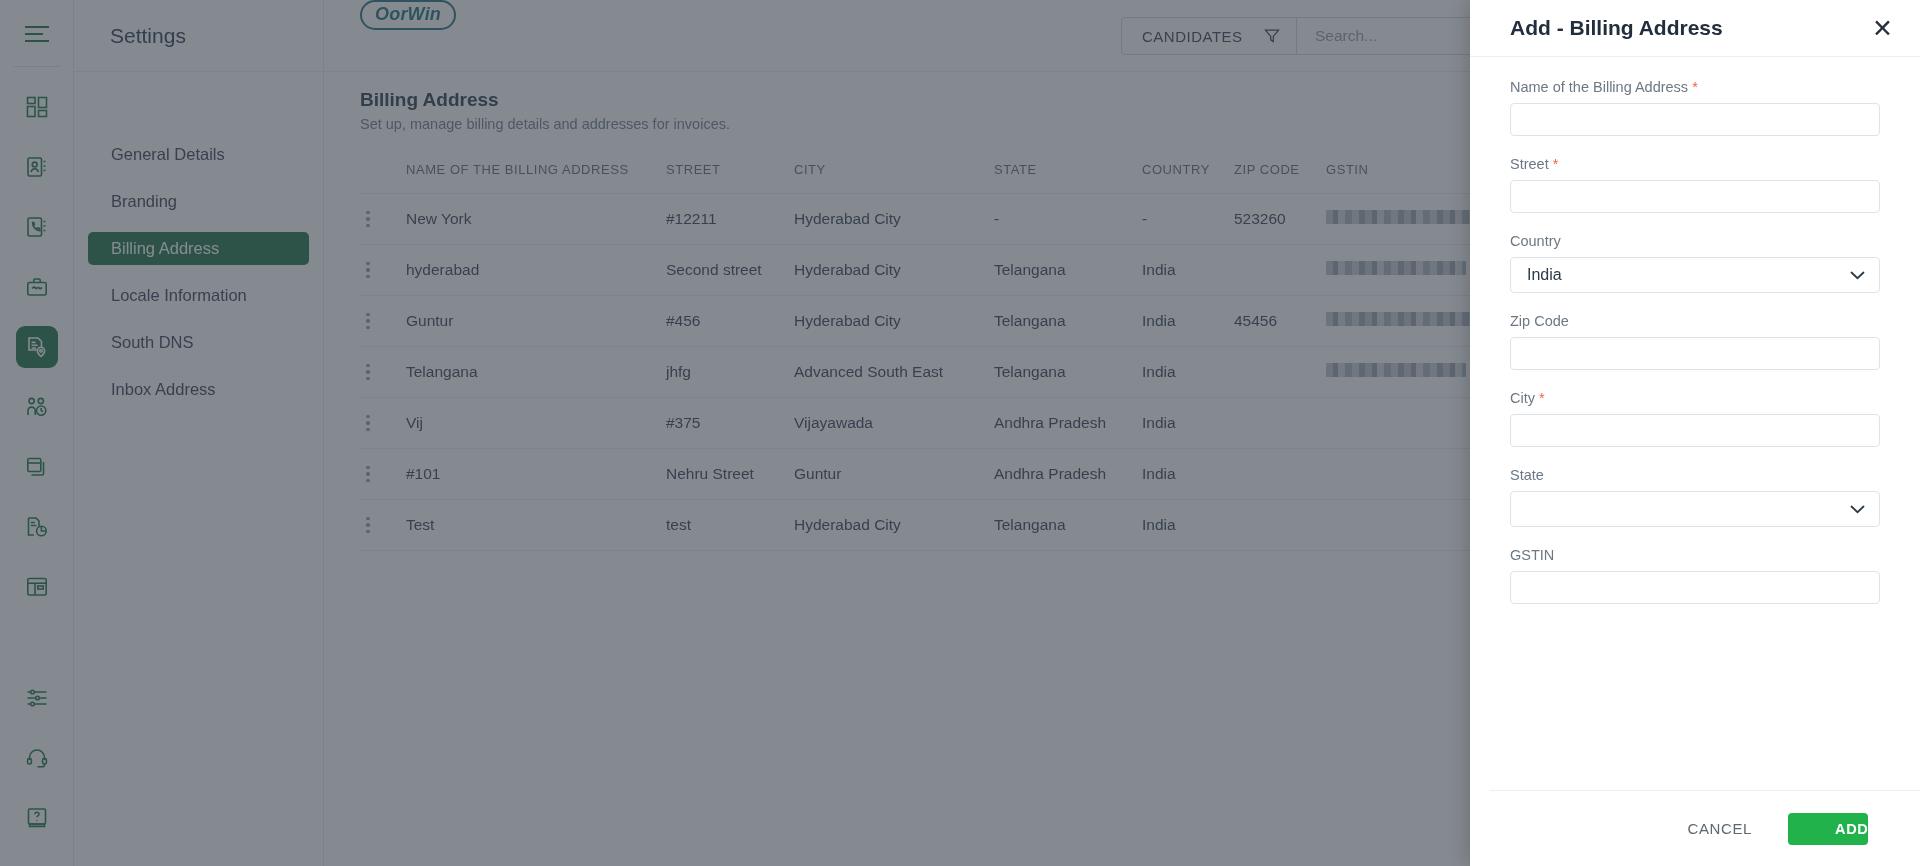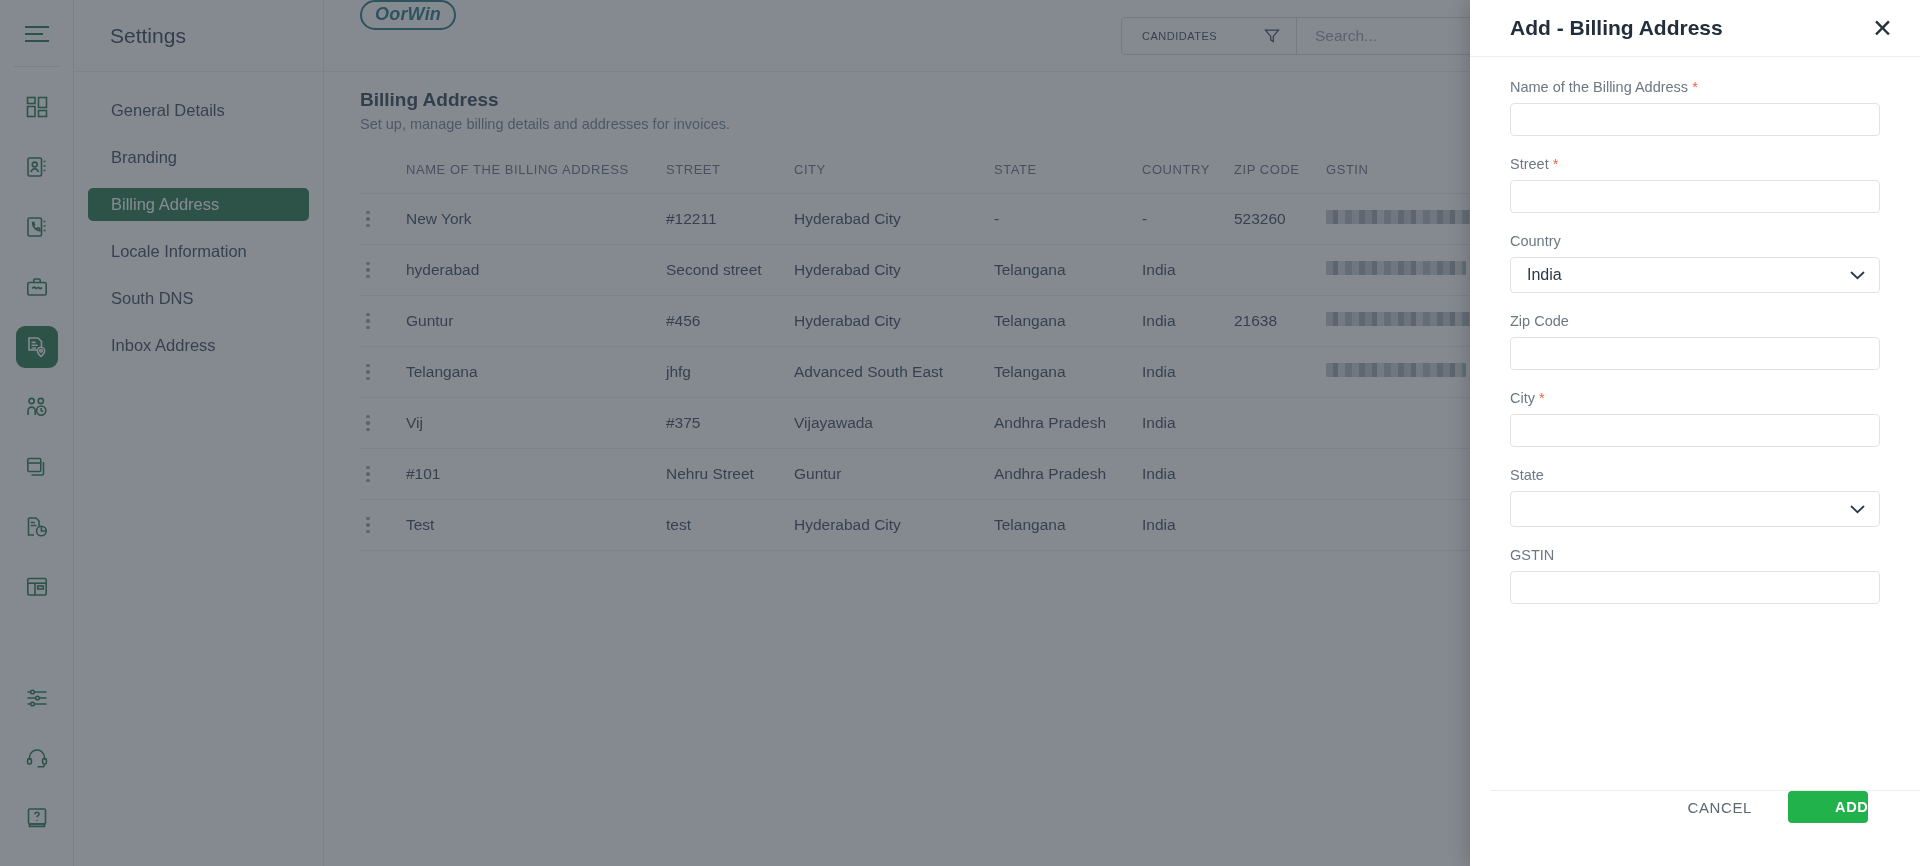--- a/index.html
+++ b/index.html
@@ -41,21 +41,21 @@
   }
   .rail-btn.active { background: #2e7d52; }
   .rail-spacer { flex: 1 1 auto; }
   .rail-bottom { display: flex; flex-direction: column; align-items: center; padding-bottom: 18px; }
 
   
   .settings-pane {
     width: 250px; flex: 0 0 250px;
     background: #ffffff;
     border-right: 1px solid #e8eaed;
-    display: flex; flex-direction: column;
+    display: flex; flex-direction: column; gap: 44px;
   }
   .settings-head {
     height: 72px; display: flex; align-items: center;
     padding-left: 36px;
     border-bottom: 1px solid #eceef0;
   }
   .settings-title { font-size: 21px; color: #3c4a5a; }
   .settings-list { padding-top: 22px; }
   .settings-item {
     height: 33px; margin: 0 14px 14px 14px;
@@ -83,21 +83,21 @@
     position: absolute; left: 797px; top: 17px;
     width: 580px; height: 38px;
     border: 1px solid #d4d9de; border-radius: 4px;
     display: flex; align-items: center; background: #fff;
   }
   .cat-select {
     width: 175px; height: 100%;
     display: flex; align-items: center; justify-content: space-between;
     padding: 0 16px 0 20px;
     border-right: 1px solid #d4d9de;
-    font-size: 11px; letter-spacing: .5px; color: #46525f;
+    font-size: 15px; letter-spacing: .5px; color: #46525f;
   }
   .search-input {
     flex: 1 1 auto; height: 100%; border: none; outline: none;
     padding-left: 18px; font-size: 15.5px; color: #46525f;
     background: transparent; font-family: "Liberation Sans", sans-serif;
   }
   .search-input::placeholder { color: #9aa3ad; }
   .adv-search {
     position: absolute; left: 1350px; top: 24px;
     font-size: 15px; color: #4a6478;
@@ -190,21 +190,21 @@
     width: 100%; height: 36px;
     border: 1px solid #dfe3e8; border-radius: 4px;
     display: flex; align-items: center; justify-content: space-between;
     padding: 0 14px 0 16px;
     font-size: 16px; color: #2c3947; background: #fff;
   }
   .chev { display: inline-block; }
   .drawer-foot {
     flex: 0 0 76px; height: 76px;
     border-top: 1px solid #eceef0;
-    display: flex; align-items: flex-start; justify-content: flex-end;
+    display: flex; align-items: center; justify-content: flex-end;
     gap: 22px; padding-right: 52px; margin-left: 20px;
   }
   .btn-cancel {
     font-size: 15px; letter-spacing: .6px; color: #5d6873;
     background: none; border: none; padding: 8px 14px;
     font-family: "Liberation Sans", sans-serif;
   }
   .btn-add {
     width: 80px; height: 32px; border: none; border-radius: 4px;
     background: #22b24c; color: #fff;
@@ -491,21 +491,21 @@
                     <i></i>
                     <i></i>
                     <i></i>
                   </span>
               </td>
               <td>Guntur</td>
               <td>#456</td>
               <td>Hyderabad City</td>
               <td>Telangana</td>
               <td>India</td>
-              <td>21638</td>
+              <td>45456</td>
               <td><span class="redact w3"></span></td>
             </tr>
             <tr>
               <td>
                 <span class="kebab">
                     <i></i>
                     <i></i>
                     <i></i>
                   </span>
               </td>

